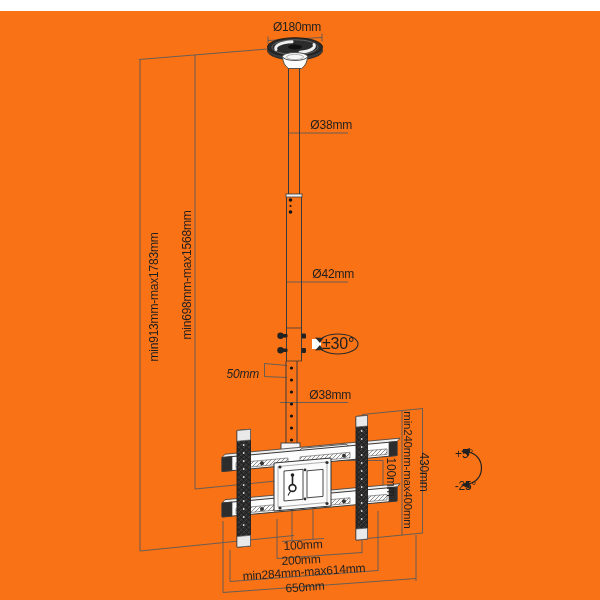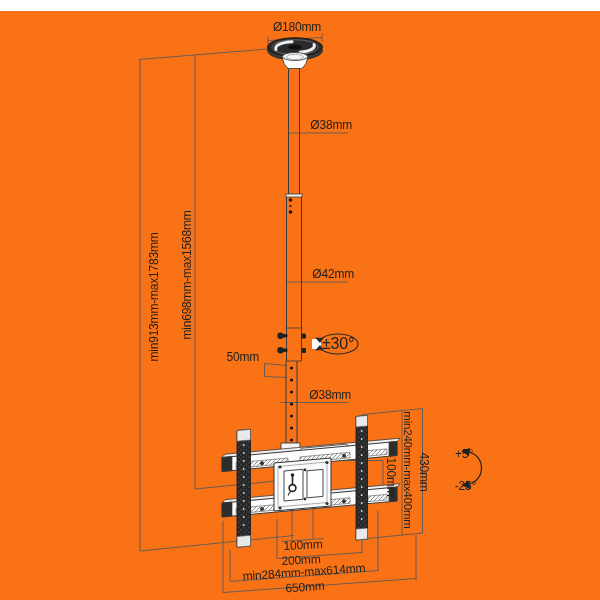--- a/index.html
+++ b/index.html
@@ -233,21 +233,21 @@
     <path d="M468,441 C486,444 486,470 468,473" stroke="#222" stroke-width="1.2" fill="none"></path>
     <polygon points="461,440 470,437 469,445" fill="#222"></polygon>
     <polygon points="461,474 469,470 470,478" fill="#222"></polygon>
   </g>
 </svg>
 
 <div class="lbl" style="left:268px;top:9px;width:58px;">Ø180mm</div>
 <div class="lbl left-al" style="left:302px;top:107px;width:50px;">Ø38mm</div>
 <div class="lbl left-al" style="left:304px;top:256px;width:50px;">Ø42mm</div>
 <div class="lbl small" style="left:320px;top:326px;width:36px;">±30°</div>
-<div class="lbl left-al" style="left:225px;top:339px;width:34px;">50mm</div>
+<div class="lbl left-al" style="left:225px;top:356px;width:34px;font-style:italic;">50mm</div>
 <div class="lbl left-al" style="left:301px;top:377px;width:50px;">Ø38mm</div>
 
 <div class="lbl rot-ccw" style="left:81px;top:279px;width:146px;">min913mm-max1783mm</div>
 <div class="lbl rot-ccw" style="left:114px;top:257px;width:146px;">min698mm-max1568mm</div>
 
 <div class="lbl rot-cw" style="left:369px;top:459px;width:44px;">100mm</div>
 <div class="lbl rot-cw mid" style="left:345px;top:452px;width:126px;">min240mm-max400mm</div>
 <div class="lbl rot-cw" style="left:402px;top:454px;width:44px;">430mm</div>
 
 <div class="lbl left-al" style="left:447px;top:436px;width:26px;">+5°</div>

